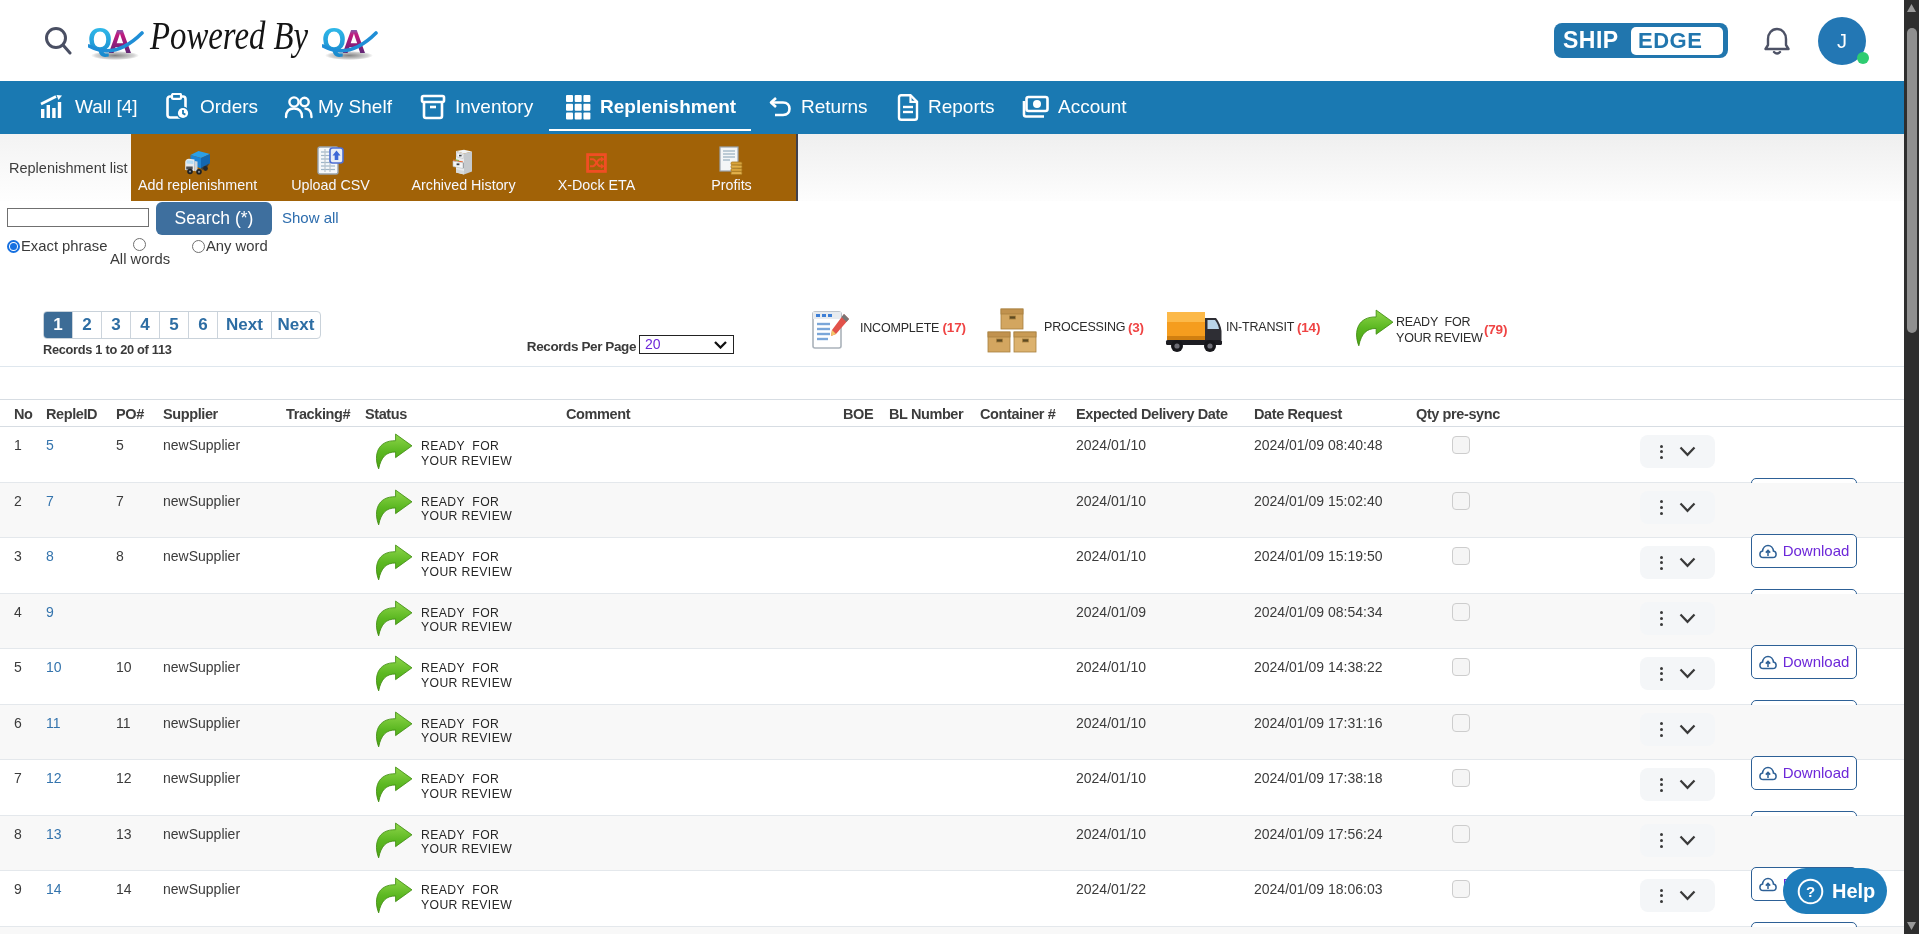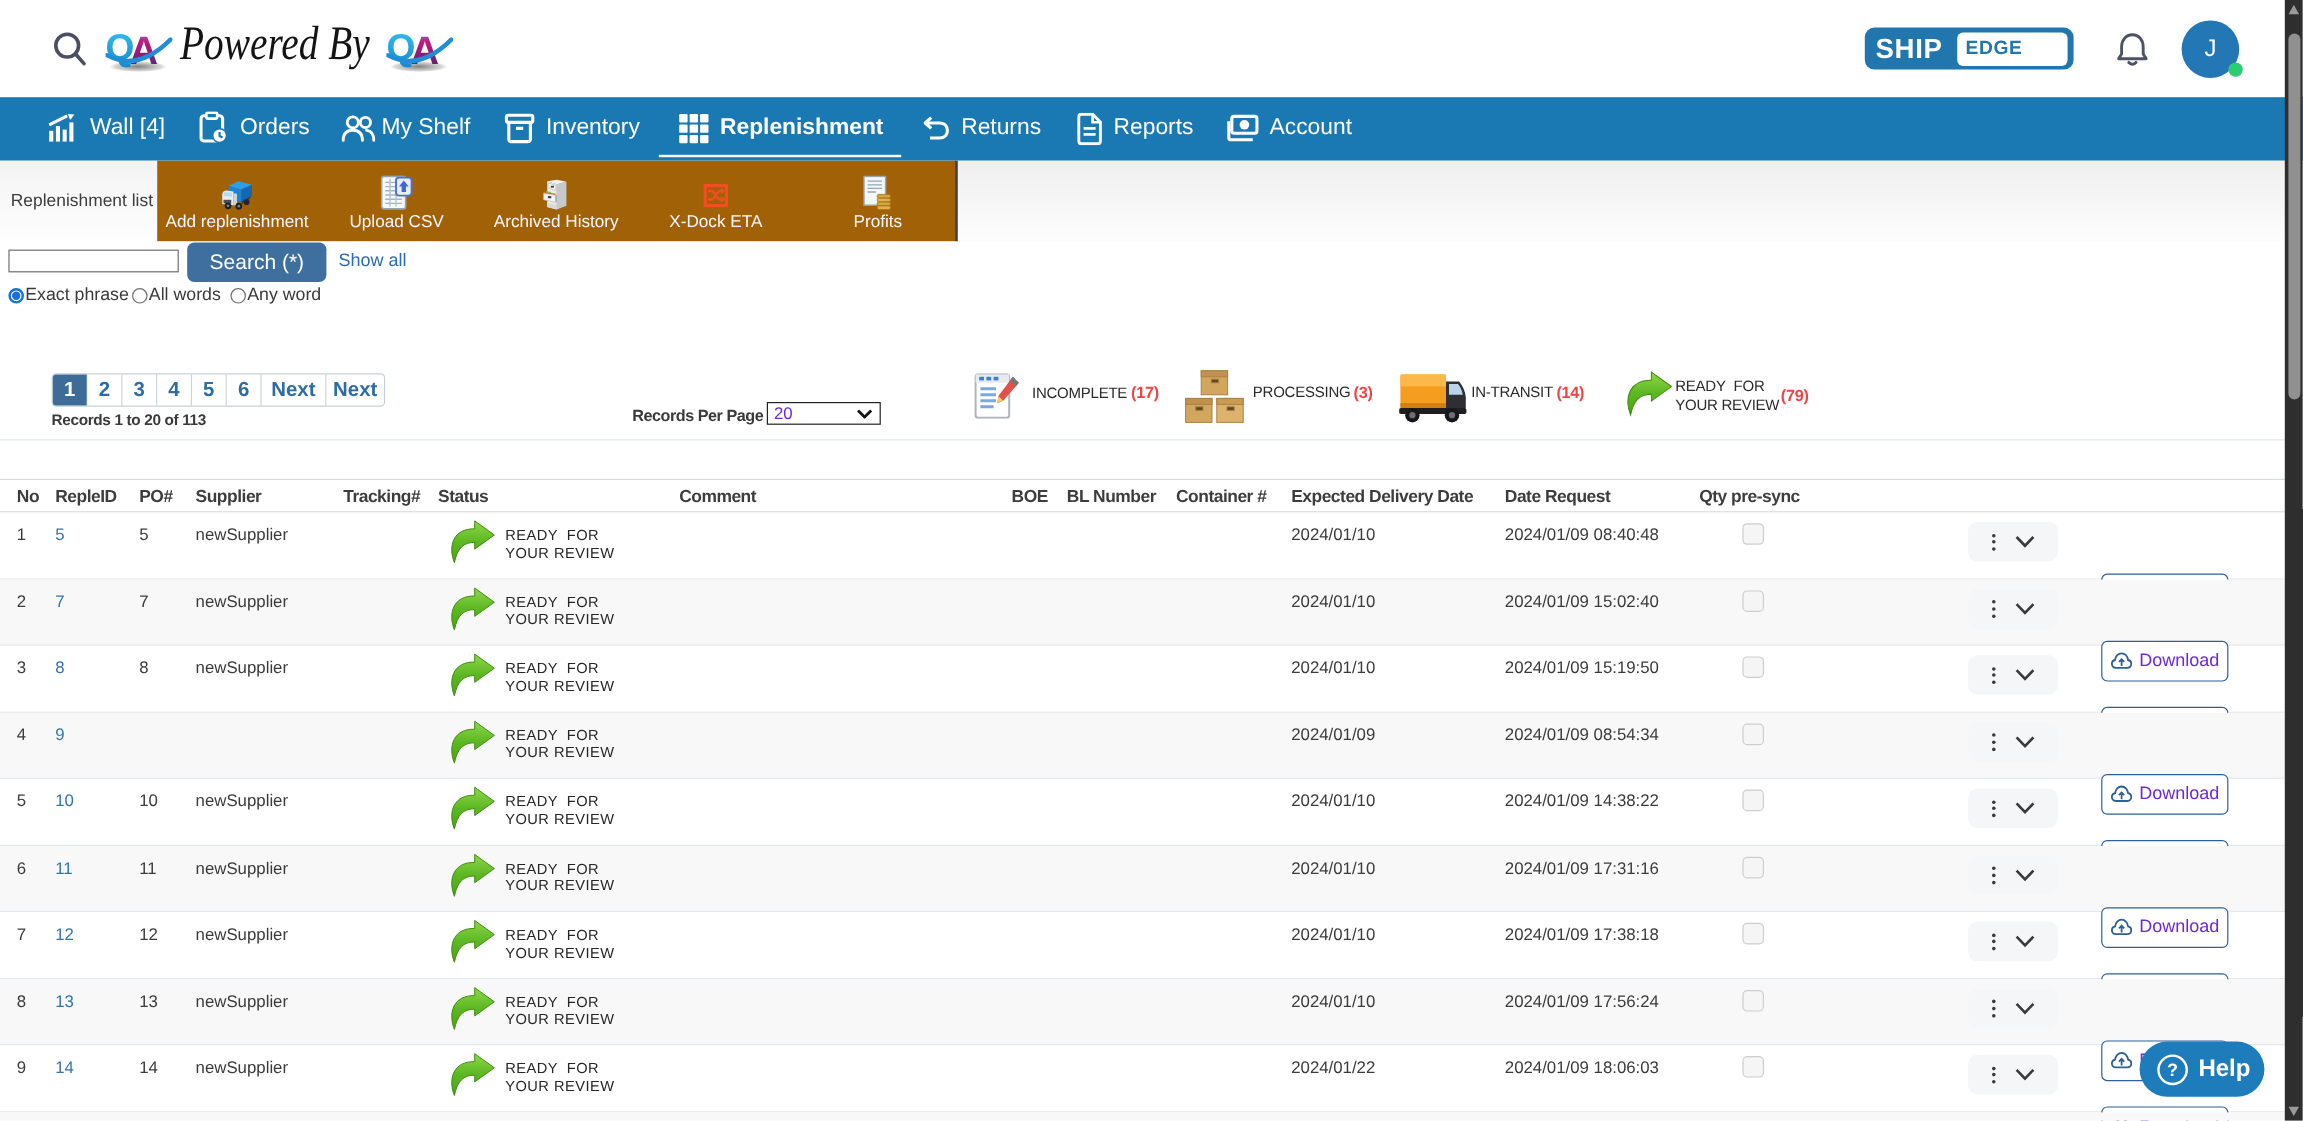--- a/index.html
+++ b/index.html
@@ -123,21 +123,21 @@
       </defs>
       <ellipse cx="27" cy="35.5" rx="24" ry="4.5" fill="url(#sh2)"></ellipse>
       <text x="0" y="30" font-size="31" font-weight="bold" fill="url(#qg2)" font-family="Liberation Sans">Q</text>
       <text x="20" y="33" font-size="33" font-weight="bold" fill="url(#ag2)" font-family="Liberation Sans">A</text>
       <path d="M1 26 Q 27 40 54 13" fill="none" stroke="#1f8ed6" stroke-width="3.6" stroke-linecap="round"></path>
     </svg>
 
     <div class="abs" style="left:1554px;top:23px;width:174px;height:35px;background:#2176ae;border-radius:8px;"></div>
     <div class="abs" style="left:1563px;top:27px;width:70px;height:27px;color:#fff;font-weight:bold;font-size:23px;letter-spacing:0.5px;line-height:27px;">SHIP</div>
     <div class="abs" style="left:1631px;top:27px;width:92px;height:28px;background:#fff;border-radius:5px;"></div>
-    <div class="abs" style="left:1638px;top:28px;width:80px;height:26px;color:#2176ae;font-weight:bold;font-size:16px;letter-spacing:0.5px;line-height:26px;">EDGE</div>
+    <div class="abs" style="left:1638px;top:28px;width:80px;height:26px;color:#2176ae;font-weight:bold;font-size:22px;letter-spacing:0.5px;line-height:26px;">EDGE</div>
 
     <svg class="abs" style="left:1763px;top:26px" width="28" height="30" viewBox="0 0 28 30">
       <path d="M14 3 C8.5 3 5 7.5 5 13 L5 19 L2.5 23 L25.5 23 L23 19 L23 13 C23 7.5 19.5 3 14 3 Z" fill="none" stroke="#4d5266" stroke-width="2.4" stroke-linejoin="round"></path>
       <path d="M11 26 Q14 29 17 26" fill="none" stroke="#4d5266" stroke-width="2.4" stroke-linecap="round"></path>
     </svg>
 
     <div class="abs" style="left:1818px;top:17px;width:48px;height:48px;border-radius:50%;background:#2377b4;color:#fff;font-size:20px;text-align:center;line-height:48px;">J</div>
     <div class="abs" style="left:1857px;top:52px;width:12px;height:12px;border-radius:50%;background:#2ecc71;"></div>
   </div>
 
@@ -325,21 +325,21 @@
   </div>
   <div id="repllist">Replenishment list</div>
 
   <div id="searchbox"></div>
   <div id="searchbtn">Search (*)</div>
   <div id="showall">Show all</div>
   <div class="radrow" style="left:7px;">
       <div class="rad sel"></div>
       <span>Exact phrase</span>
     </div>
-  <div class="radrow" style="left:110px;">
+  <div class="radrow" style="left:110px;flex-direction:column;">
       <div class="rad"></div>
       <span>All words</span>
     </div>
   <div class="radrow" style="left:192px;">
       <div class="rad"></div>
       <span>Any word</span>
     </div>
 
   <div id="pgwrap">
     <div class="pg act">1</div>

